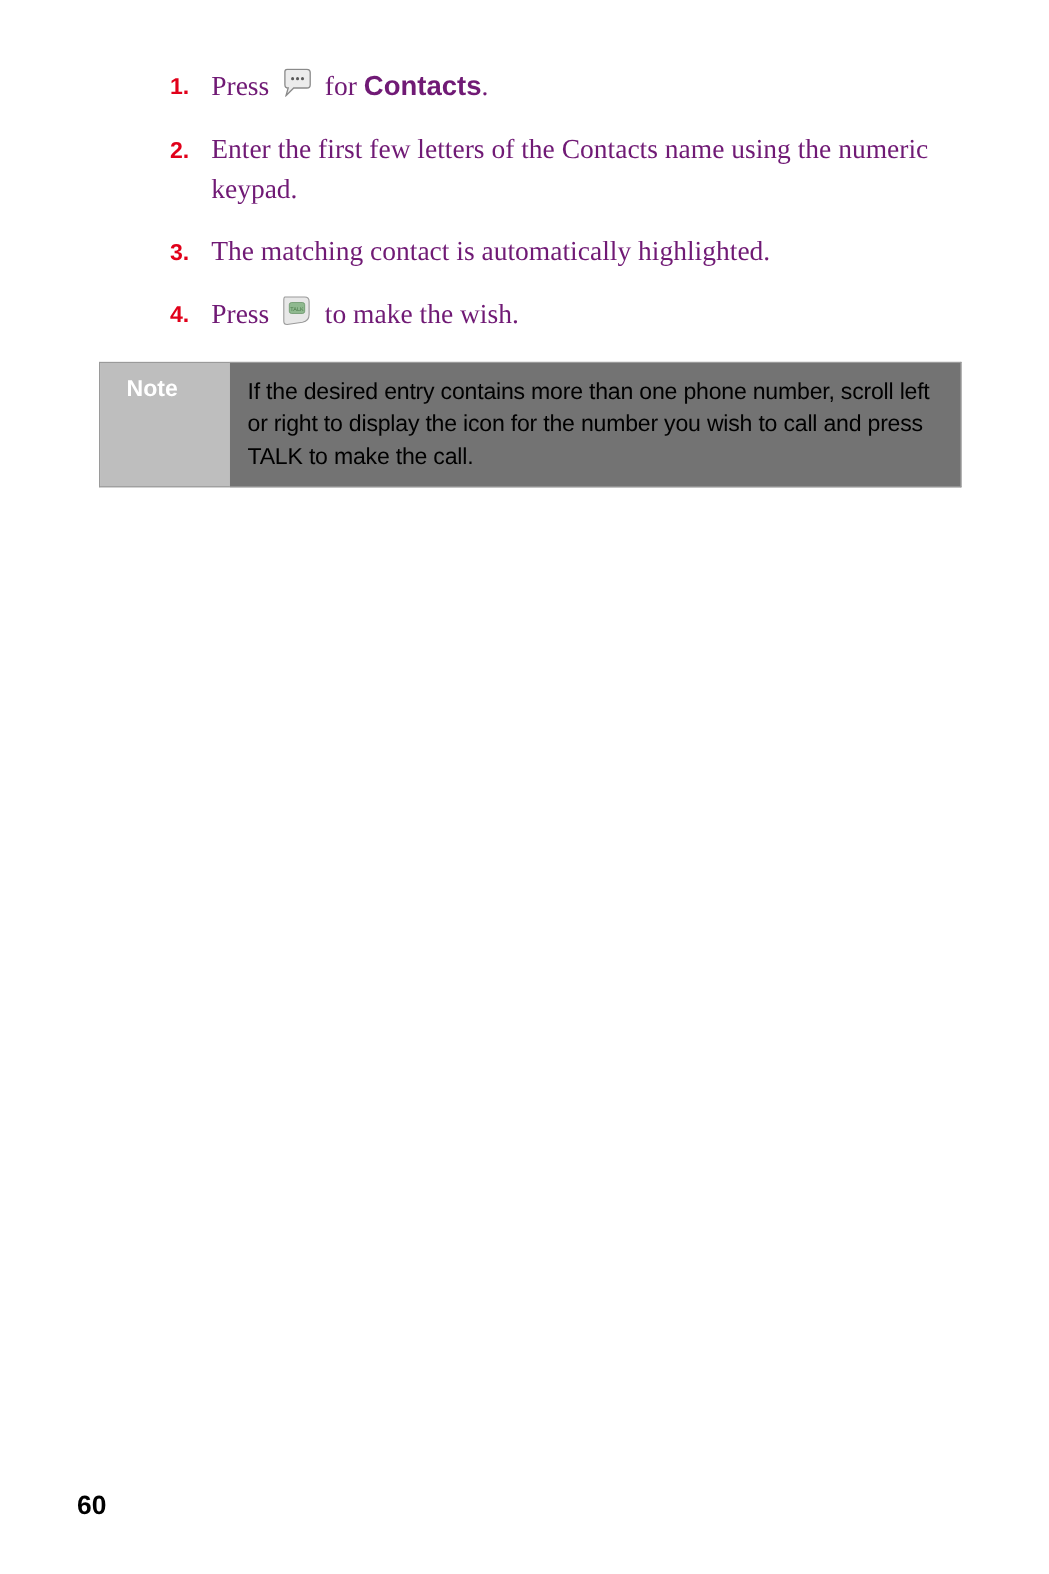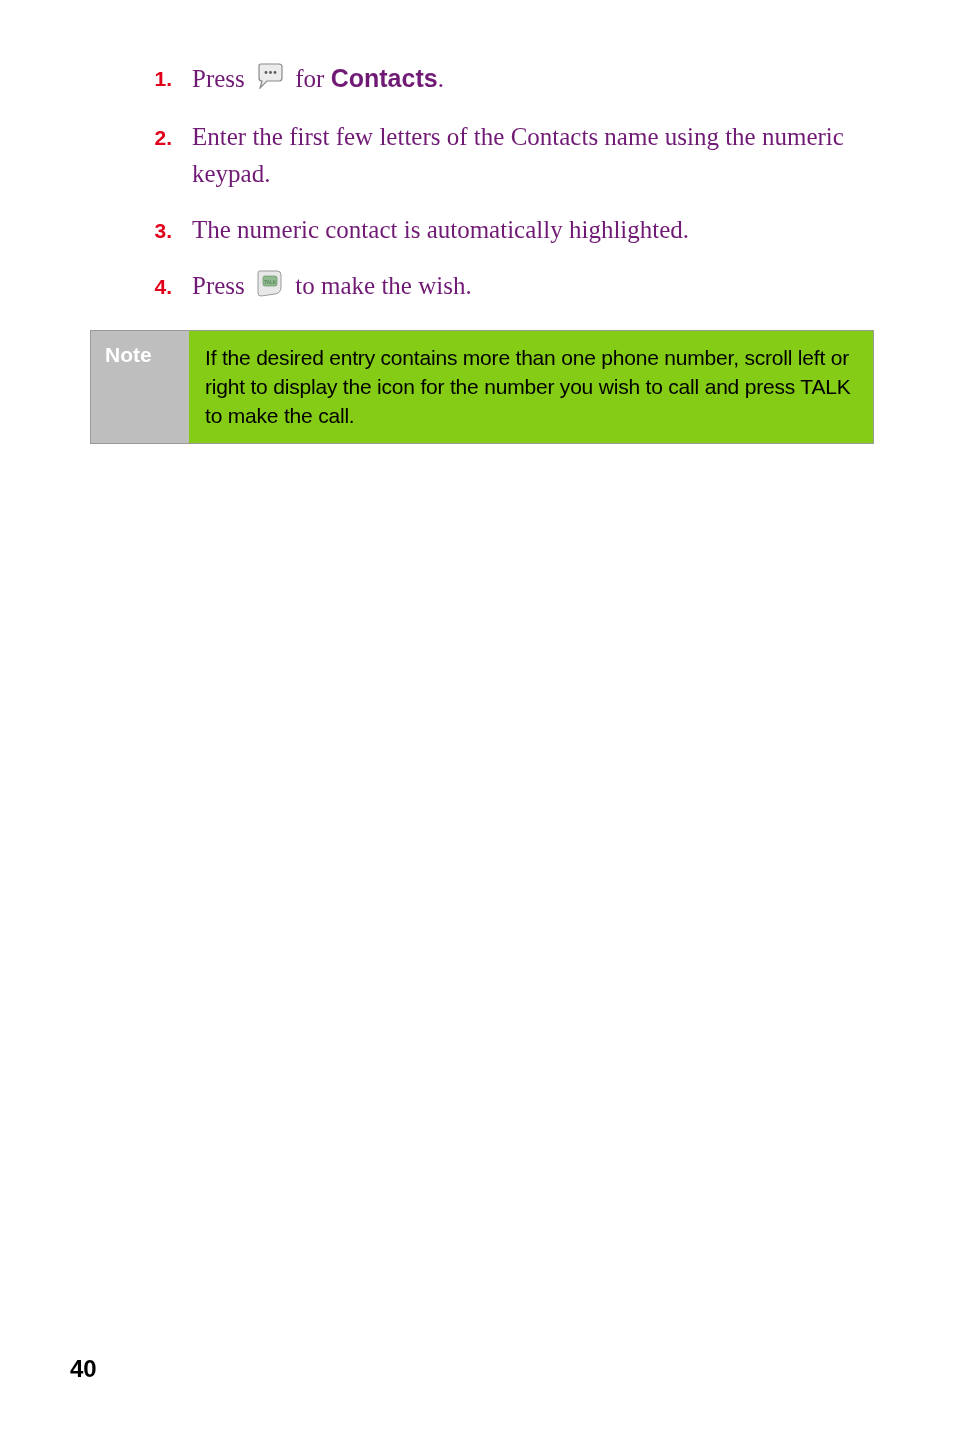--- a/index.html
+++ b/index.html
@@ -75,25 +75,25 @@
     border-collapse: collapse;
     margin-top: 10px;
   }
   .note-label-cell {
     background: #bebebe;
     font-family: "Helvetica Neue", Helvetica, Arial, sans-serif;
     font-weight: 700;
     font-size: 21px;
     color: #ffffff;
     vertical-align: top;
-    padding: 12px 14px;
+    padding: 12px 24px;
     width: 70px;
   }
   .note-body-cell {
-    background: #84cc16;
+    background: #737373;
     font-family: "Helvetica Neue", Helvetica, Arial, sans-serif;
     font-weight: 400;
     font-size: 21px;
     color: #000;
     padding: 12px 16px;
     line-height: 1.4;
     letter-spacing: -0.2px;
   }
   .page-number {
     position: absolute;
@@ -131,21 +131,21 @@
       </div>
     </div>
 
     <div class="item">
       <div class="num">2.</div>
       <div class="body">Enter the first few letters of the Contacts name using the numeric keypad.</div>
     </div>
 
     <div class="item">
       <div class="num">3.</div>
-      <div class="body">The numeric contact is automatically highlighted.</div>
+      <div class="body">The matching contact is automatically highlighted.</div>
     </div>
 
     <div class="item">
       <div class="num">4.</div>
       <div class="body">
         <span>Press </span>
         <span class="icon">
           <svg width="30" height="28" viewBox="0 0 30 28">
             <path d="M4 2 L22 2 Q26 2 26 6 L26 18 Q26 24 20 25 L6 27 Q3 27 3 24 L3 5 Q3 2 4 2 Z" fill="#e8e8e8" stroke="#9a9a9a" stroke-width="1"></path>
             <rect x="8" y="7" width="14" height="10" rx="2" fill="#8fb98f" stroke="#5a8a5a" stroke-width="0.6"></rect>
@@ -162,13 +162,13 @@
     <tbody>
         <tr>
       <td class="note-label-cell">Note</td>
       <td class="note-body-cell">If the desired entry contains more than one phone number, scroll left or right to display the icon for the number you wish to call and press TALK to make the call.</td>
     </tr>
   </tbody>
     </table>
 
 </div>
 
-<div class="page-number">40</div>
+<div class="page-number">60</div>
 
 </body></html>

